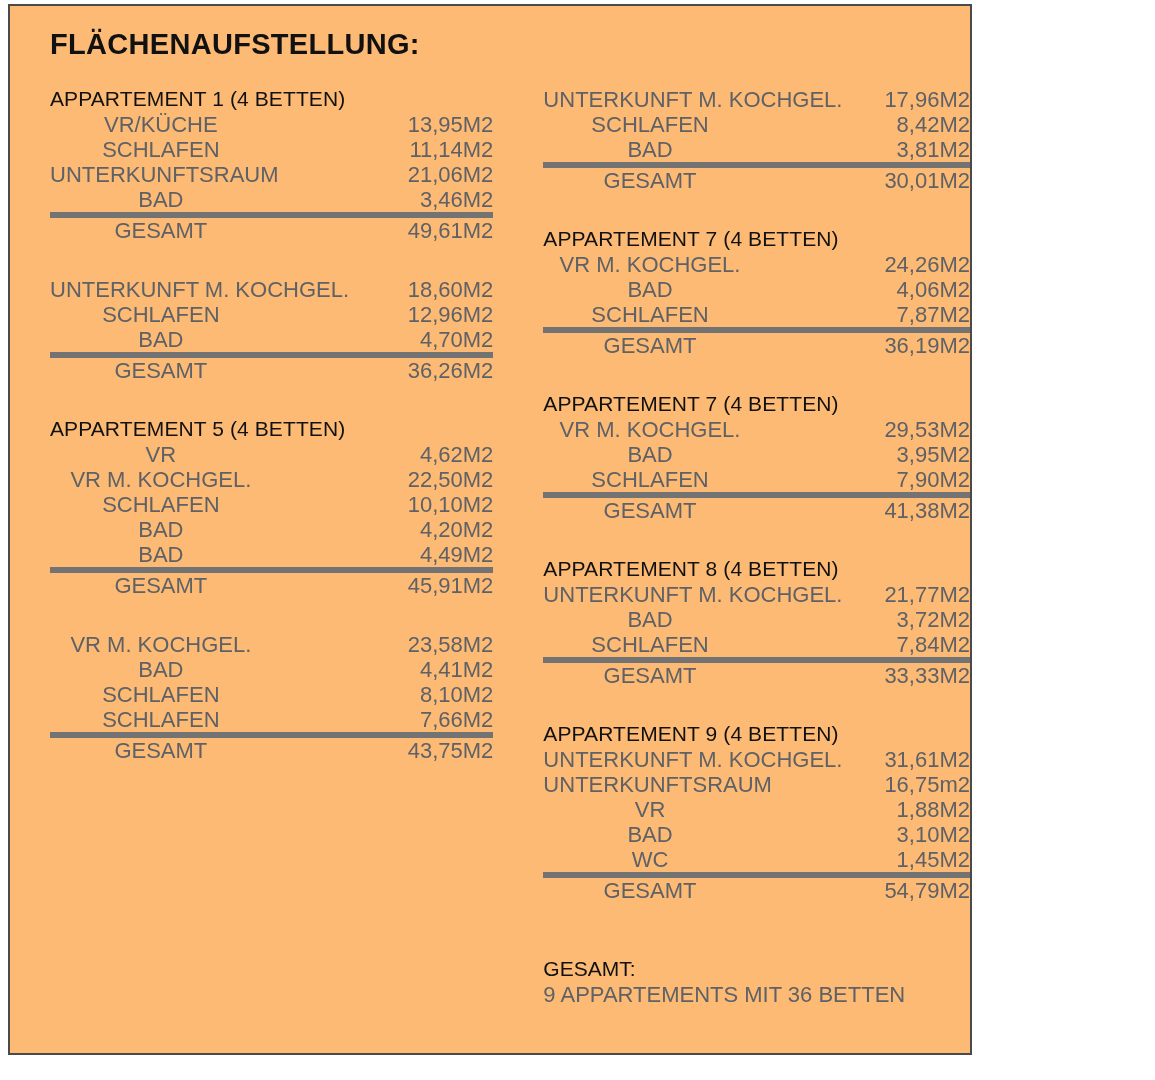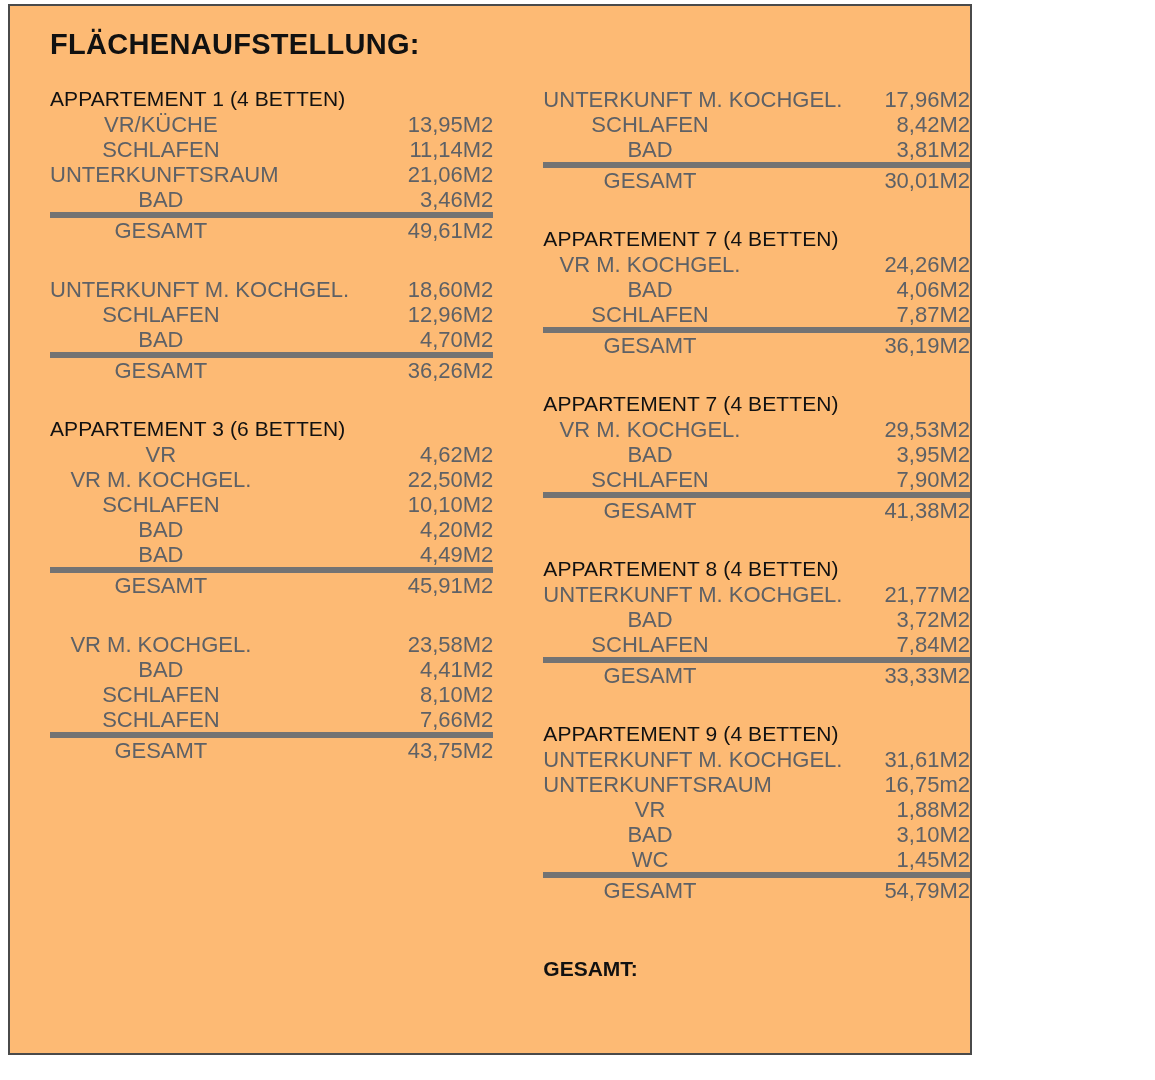--- a/index.html
+++ b/index.html
@@ -90,21 +90,21 @@
 
   tr.sum-divider td {
     border-top: 6px solid #737373;
   }
 
   .footer-block {
     margin-top: 54px;
   }
   .footer-title {
     font-size: 21px;
-    font-weight: bold;
+    font-weight: normal;
     color: #111111;
     margin-bottom: 1px;
   }
   .footer-text {
     font-size: 22px;
     color: #5e6166;
     line-height: 25px;
     white-space: nowrap;
   }
 </style>
@@ -161,21 +161,21 @@
                   <td class="room-area">4,70M2</td>
                 </tr>
                 <tr class="sum-divider">
                   <td class="room-name">GESAMT</td>
                   <td class="room-area">36,26M2</td>
                 </tr>
               </tbody>
             </table>
           </div>
           <div class="apt-block">
-            <div class="apt-title">APPARTEMENT 3 (6 BETTEN)</div>
+            <div class="apt-title">APPARTEMENT 5 (4 BETTEN)</div>
             <table class="rooms">
               <tbody>
                 <tr>
                   <td class="room-name">VR</td>
                   <td class="room-area">4,62M2</td>
                 </tr>
                 <tr>
                   <td class="room-name">VR M. KOCHGEL.</td>
                   <td class="room-area">22,50M2</td>
                 </tr>
@@ -343,18 +343,19 @@
                 </tr>
                 <tr class="sum-divider">
                   <td class="room-name">GESAMT</td>
                   <td class="room-area">54,79M2</td>
                 </tr>
               </tbody>
             </table>
           </div>
           <div class="footer-block">
           <div class="footer-title">GESAMT:</div>
+          <div class="footer-text">9 APPARTEMENTS MIT 36 BETTEN</div>
         </div>
       </div>
     </div>
 
   </div>
 </div>
 
 </body></html>

